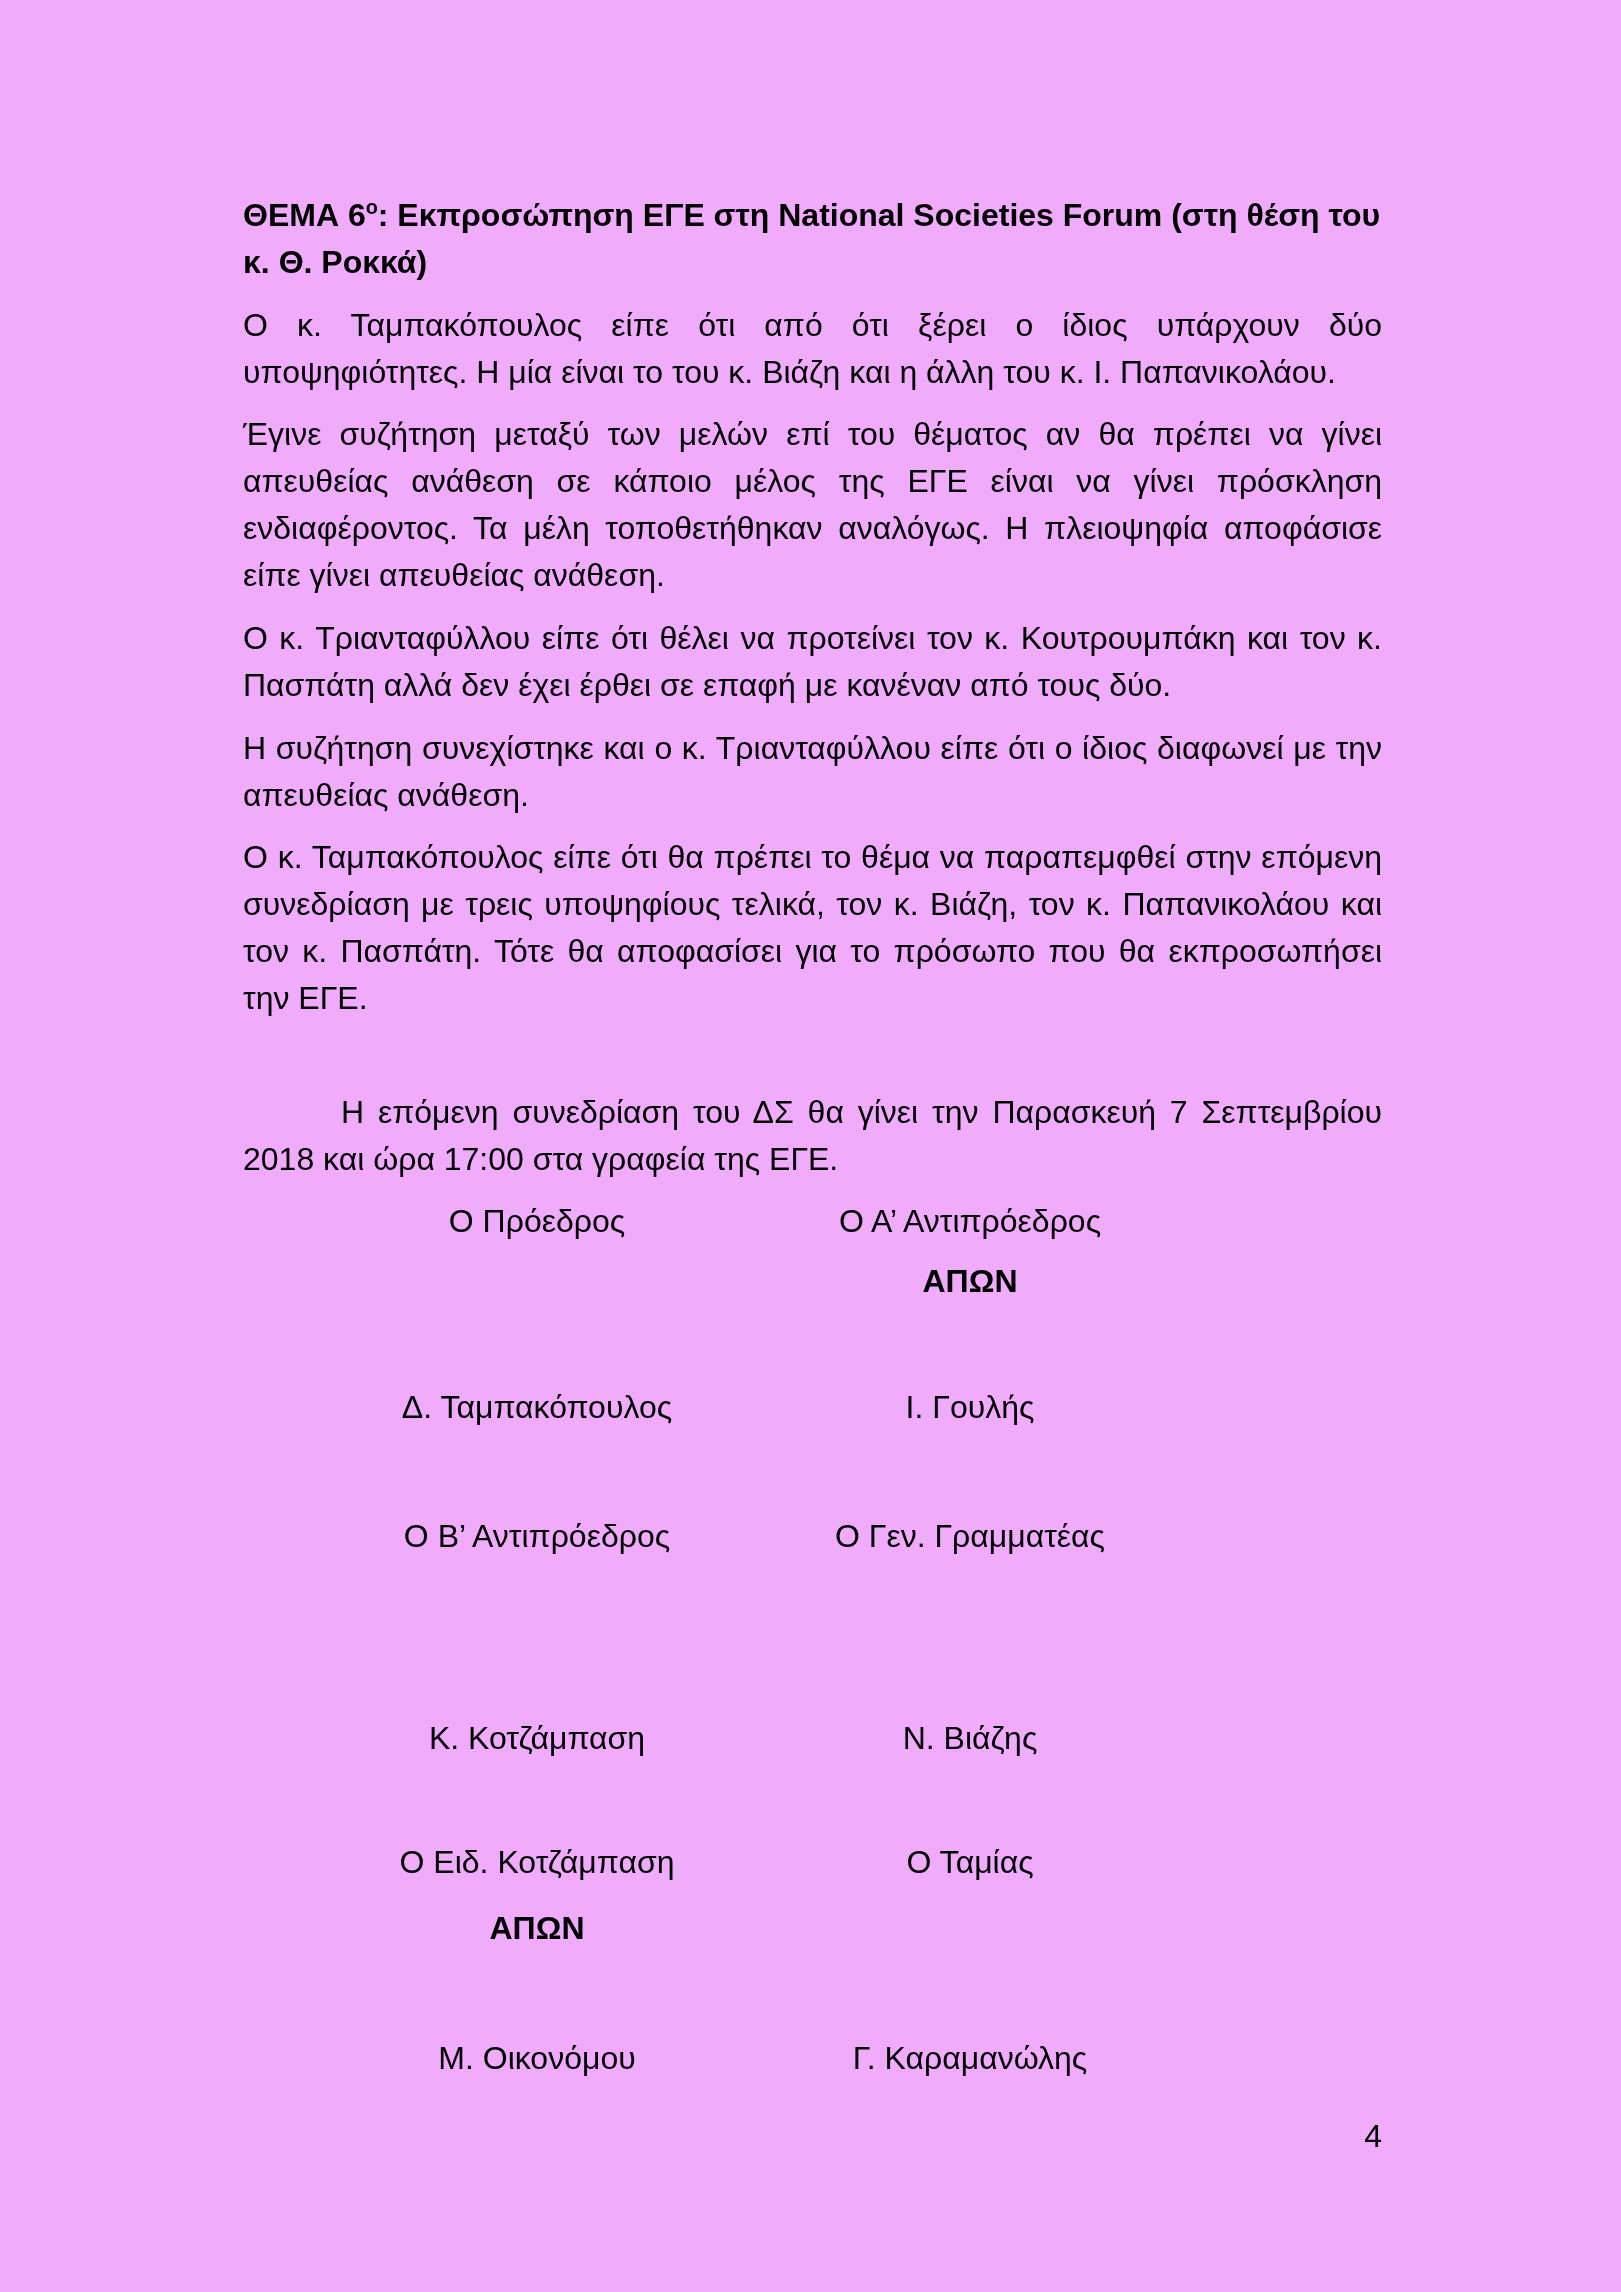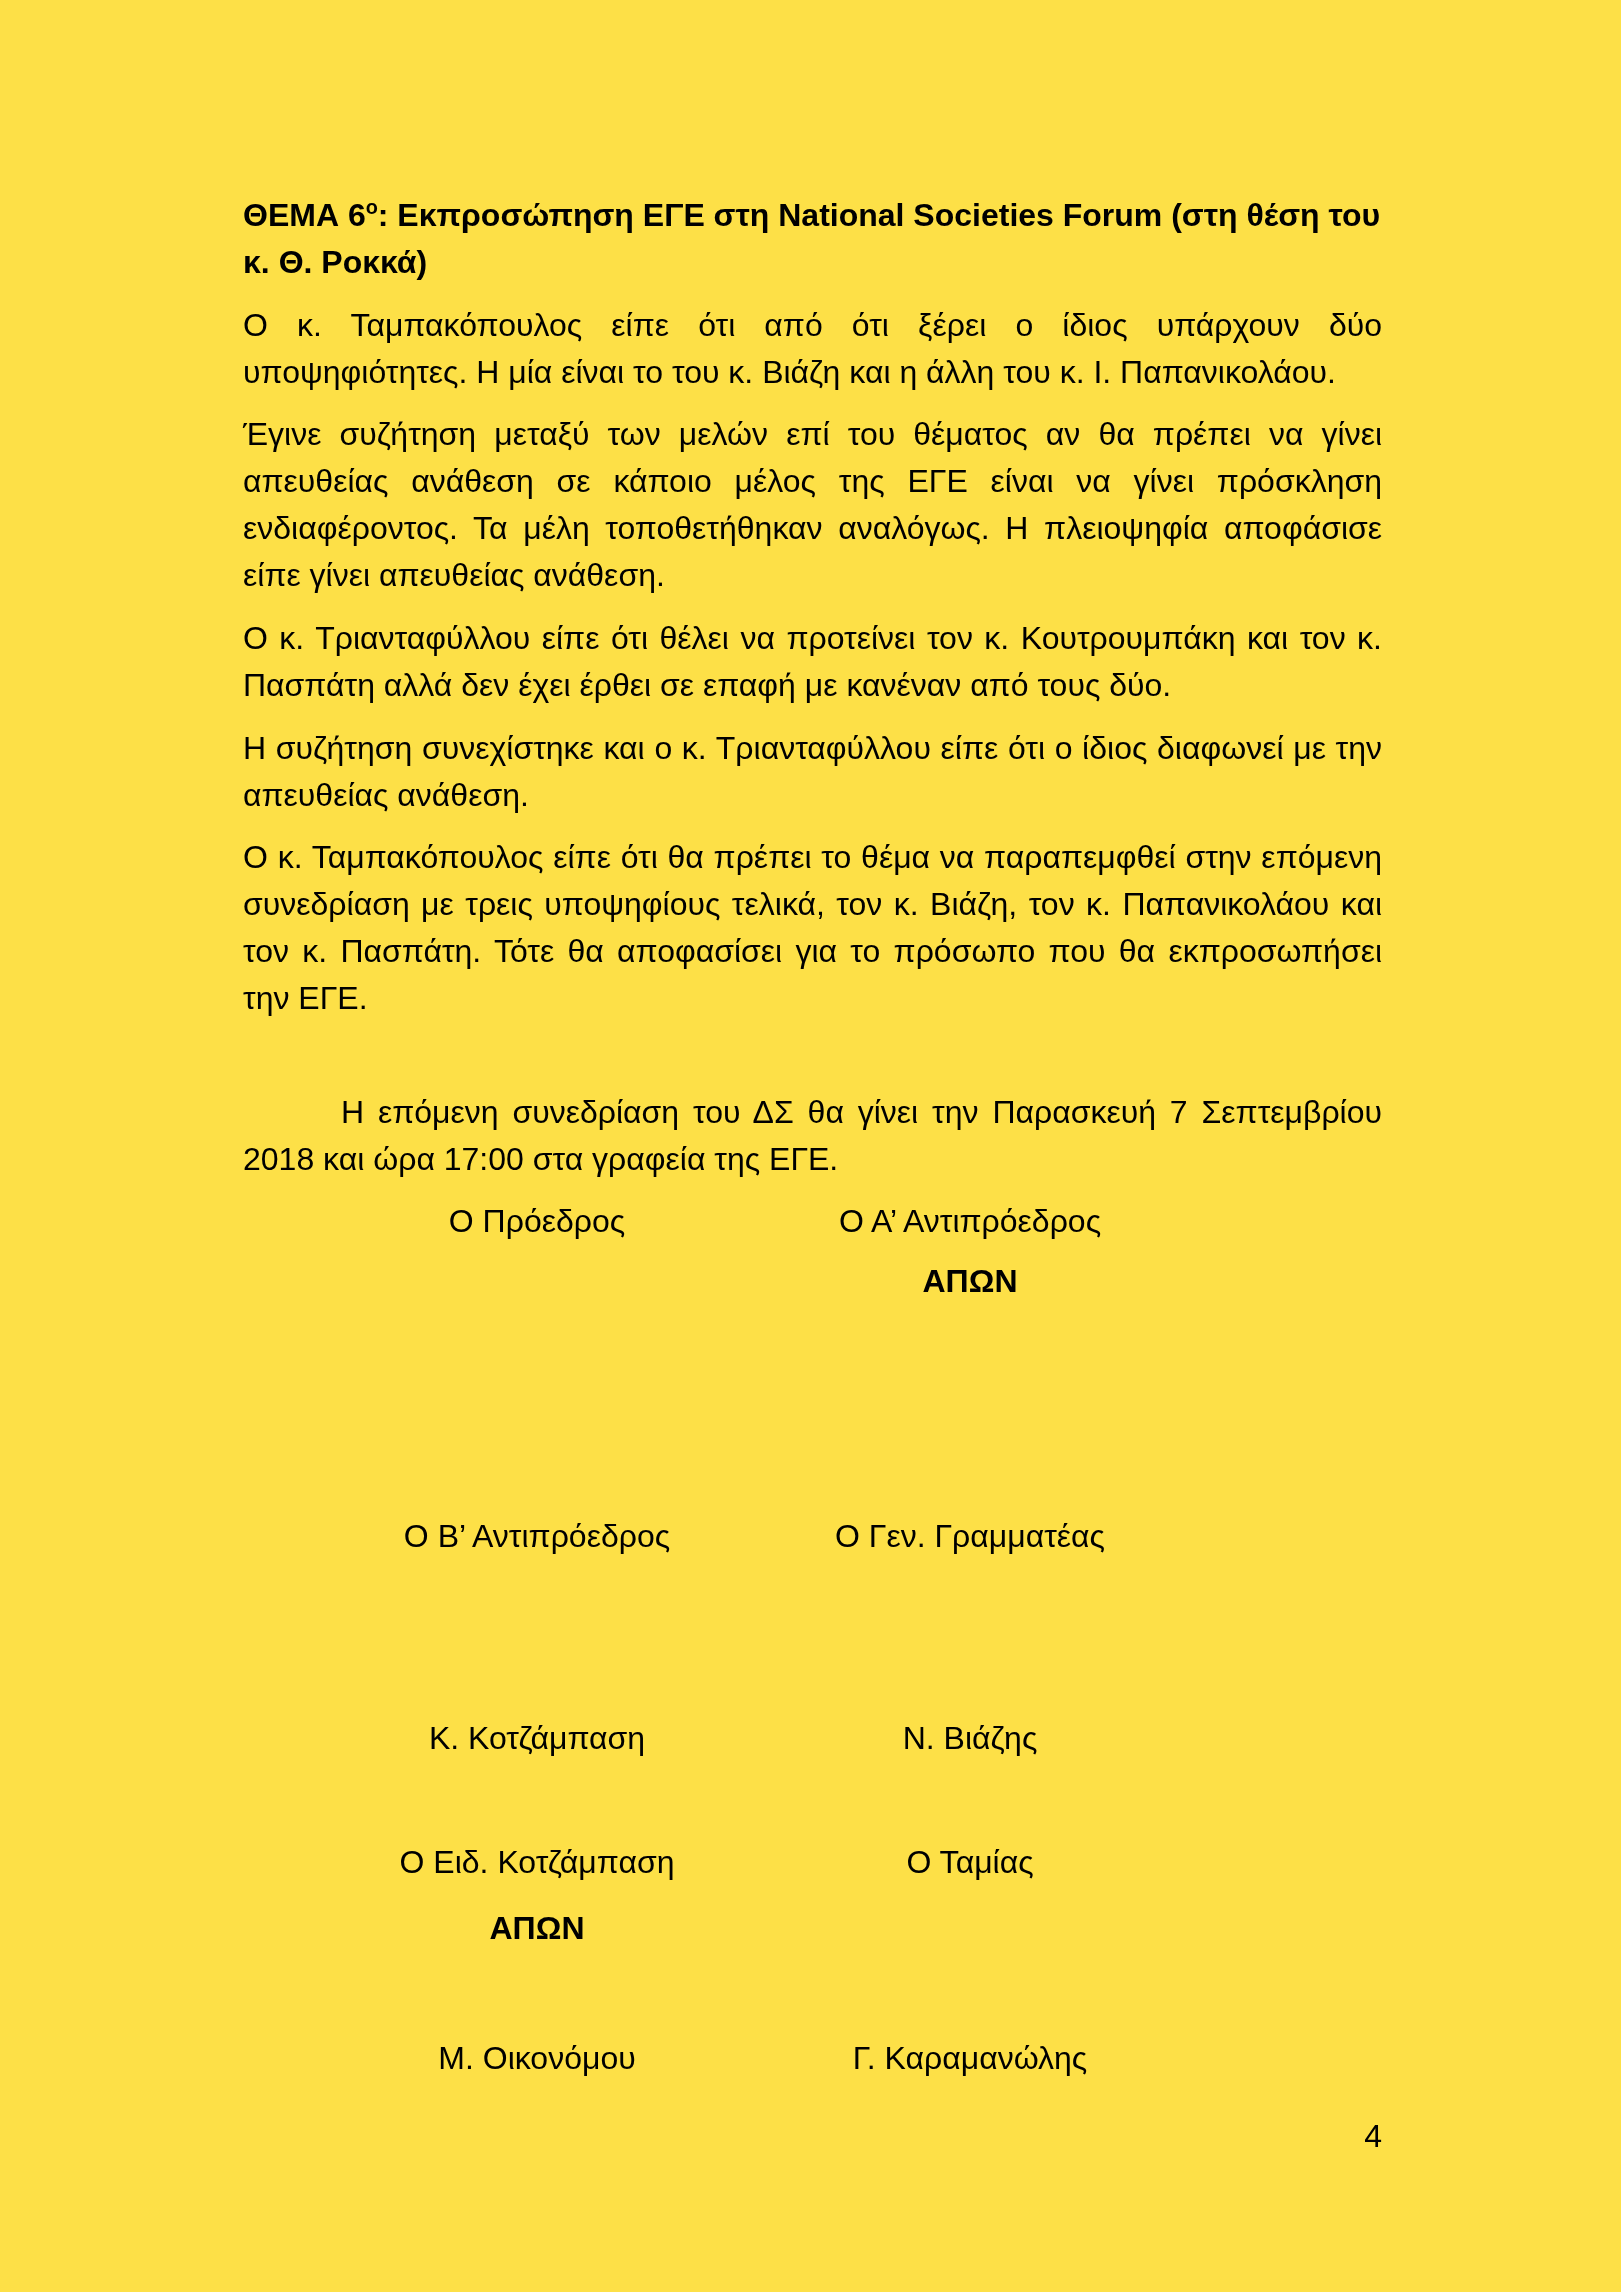--- a/index.html
+++ b/index.html
@@ -1,21 +1,21 @@
 <!DOCTYPE html>
 <html lang="el"><head>
 <meta charset="utf-8">
 <style>
   html, body { margin: 0; padding: 0; background: #e8e8e8; }
   .page {
     position: relative;
     width: 1621px;
     height: 2293px;
     margin: 0 auto;
-    background: #fde047;
+    background: #f0abfc;
     color: #000000;
     font-family: "Liberation Sans", sans-serif;
     font-size: 32px;
     line-height: 47px;
     overflow: hidden;
   }
   .content {
     position: absolute;
     left: 243px;
     top: 192px;
@@ -94,20 +94,24 @@
 
   <div class="sig-row sr0">
     <span class="sig-left">Ο Πρόεδρος</span>
     <span class="sig-right">Ο Α’ Αντιπρόεδρος</span>
   </div>
 
   <div class="sig-row sr1">
     <span class="sig-right absent">ΑΠΩΝ</span>
   </div>
 
+  <div class="sig-row sr2">
+    <span class="sig-left">Δ. Ταμπακόπουλος</span>
+    <span class="sig-right">Ι. Γουλής</span>
+  </div>
 
   <div class="sig-row sr4">
     <span class="sig-left">Κ. Κοτζάμπαση</span>
     <span class="sig-right">Ν. Βιάζης</span>
   </div>
 
   <div class="sig-row sr3">
     <span class="sig-left">Ο Β’ Αντιπρόεδρος</span>
     <span class="sig-right">Ο Γεν. Γραμματέας</span>
   </div>

